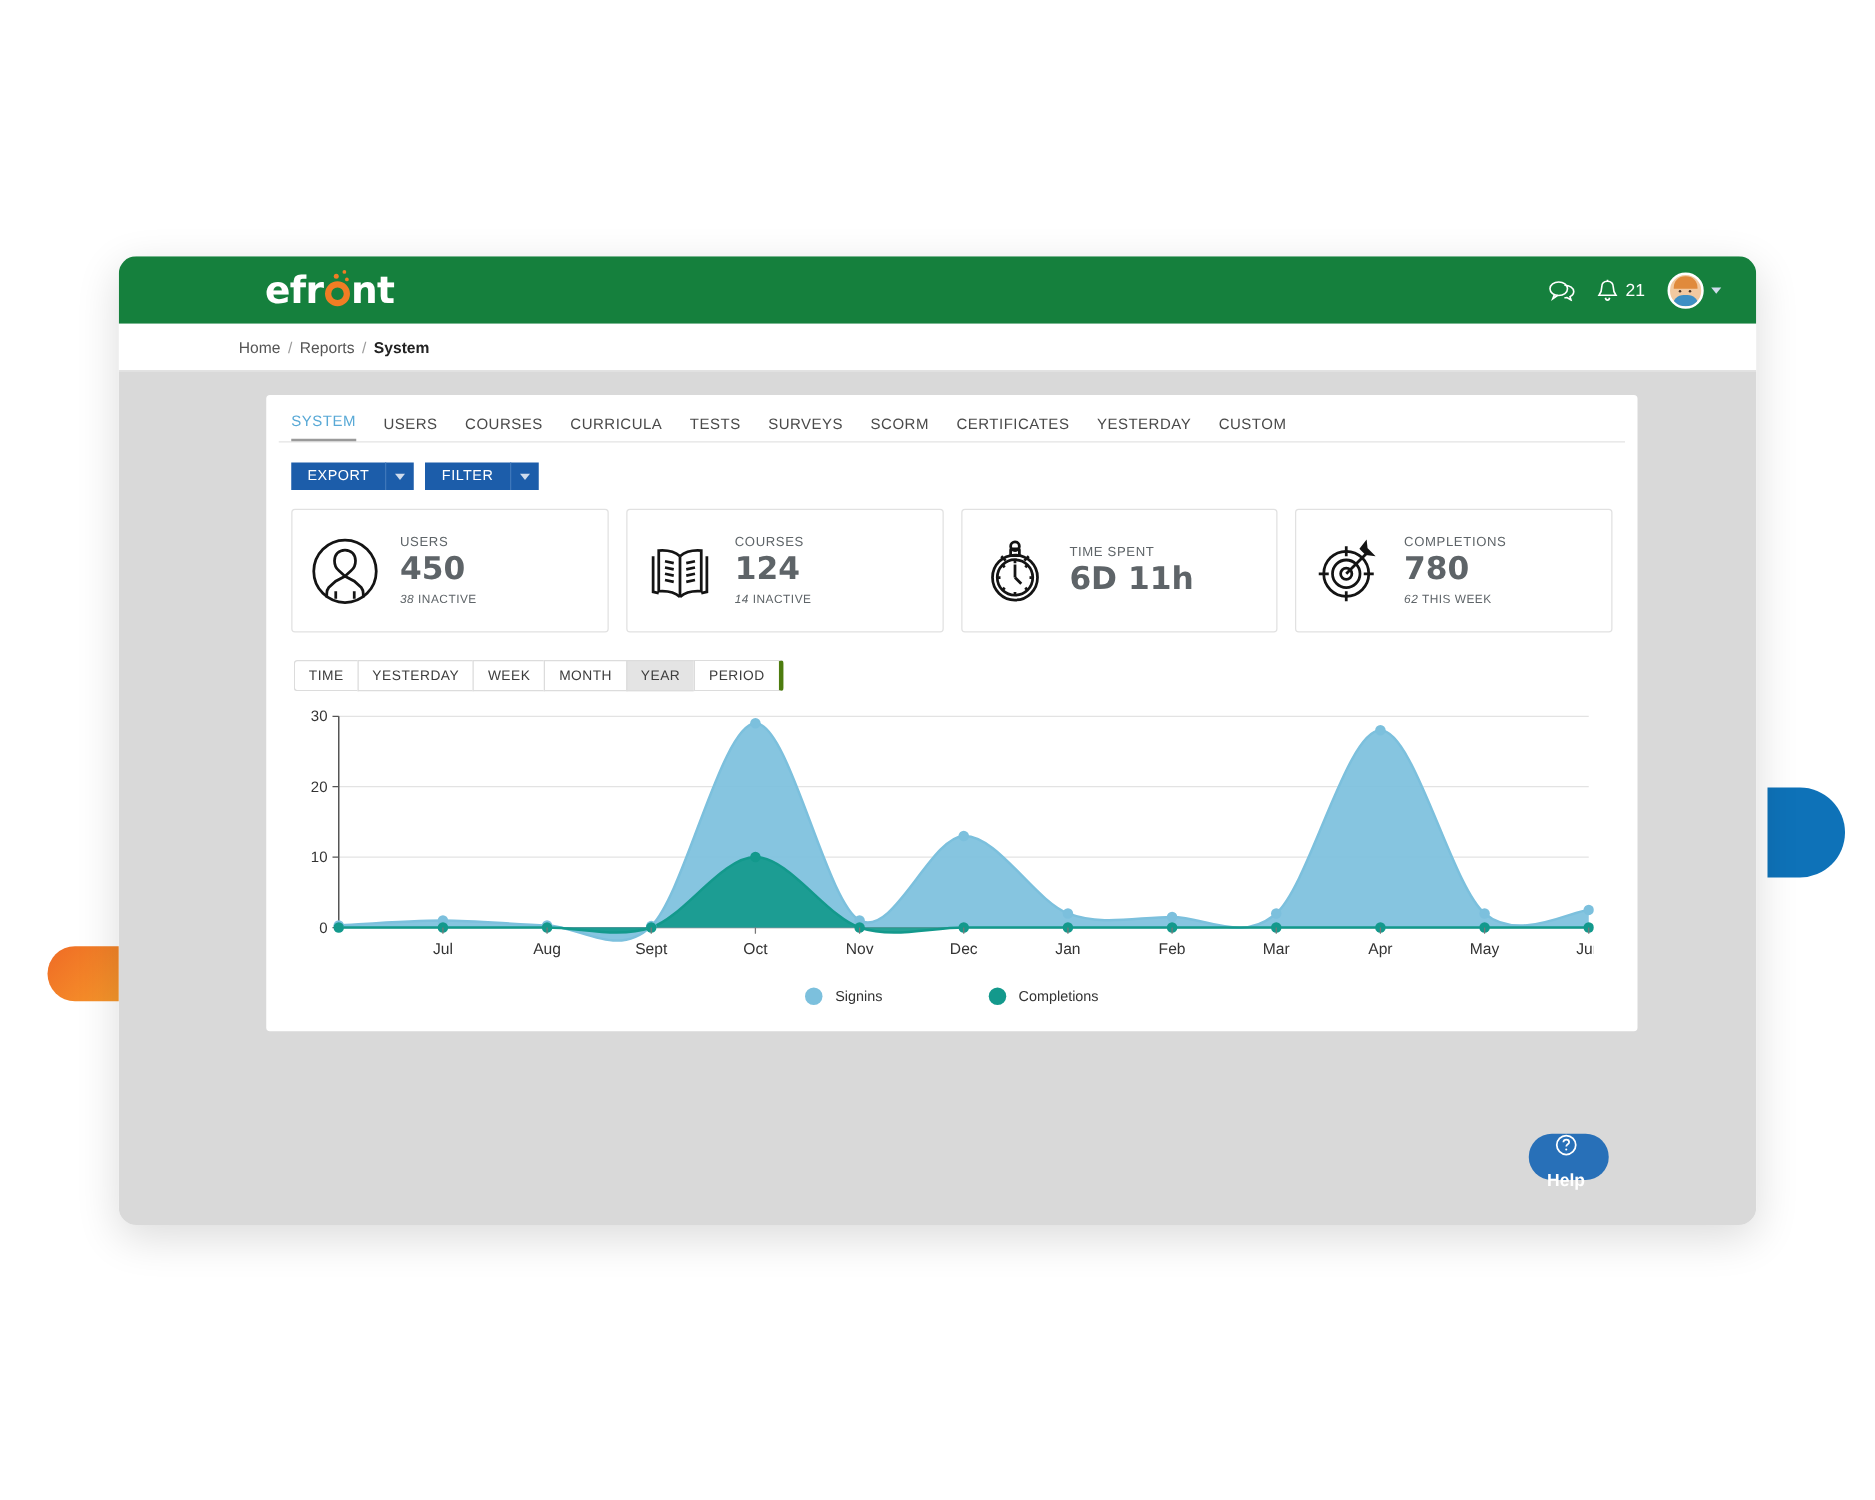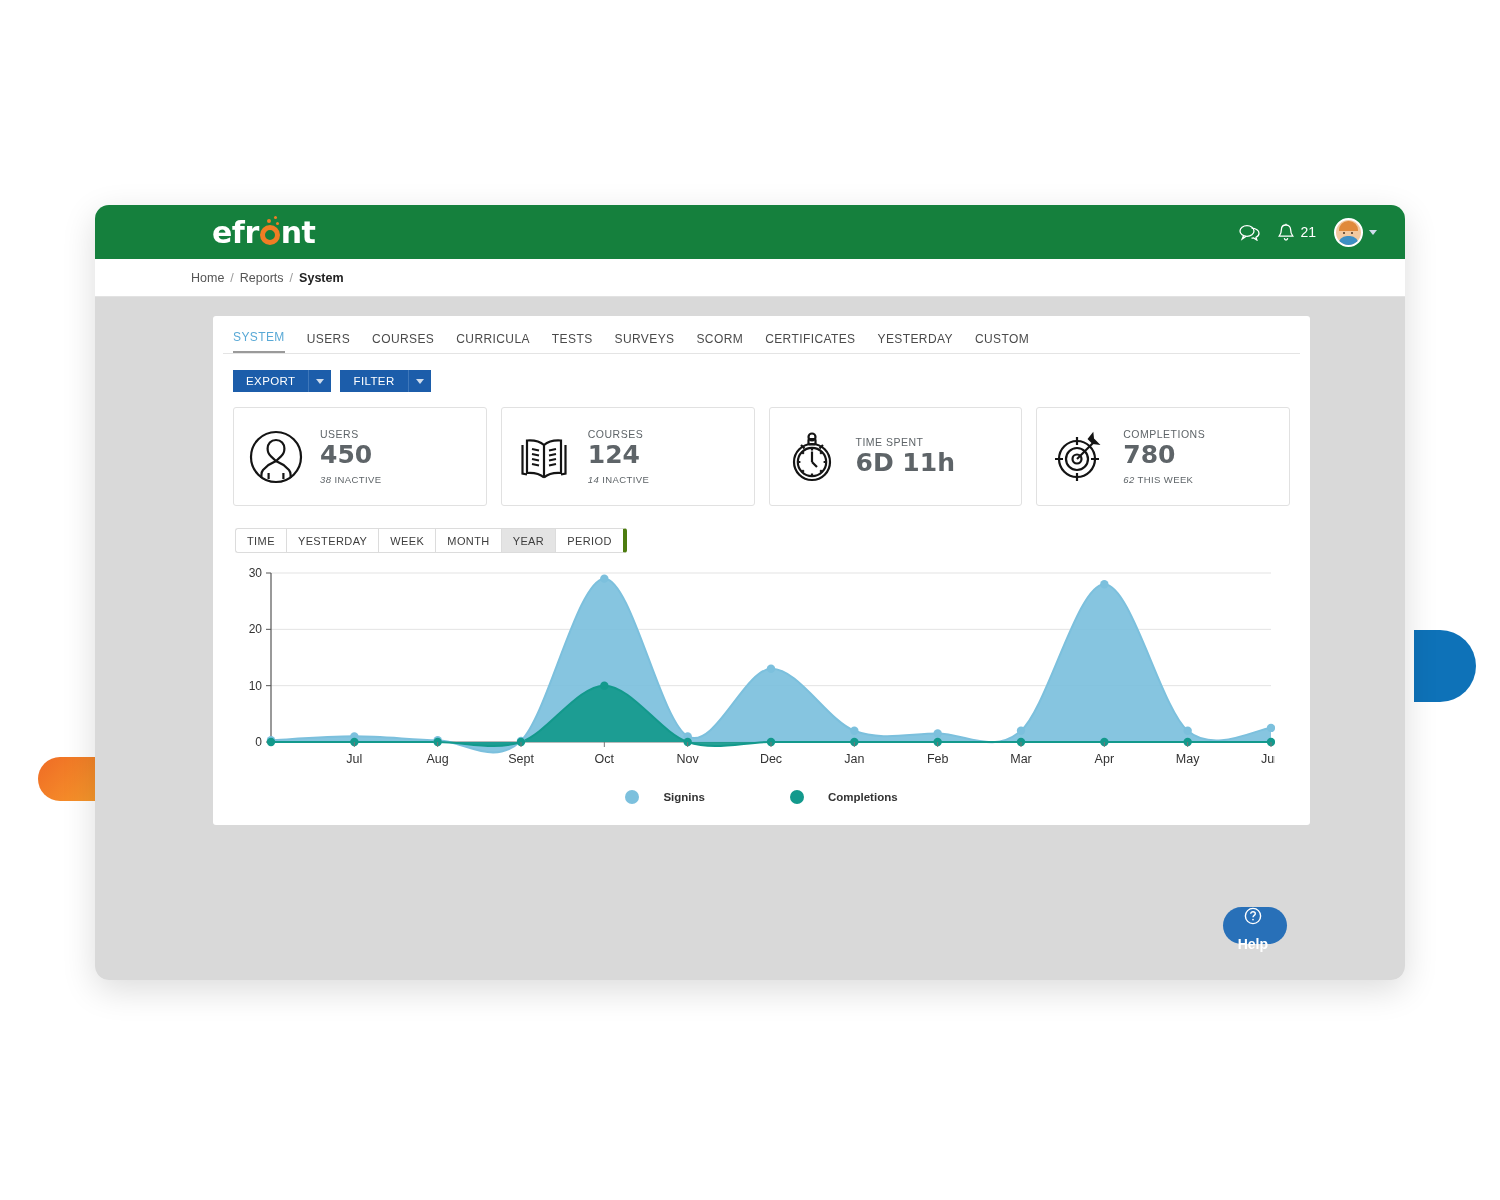--- a/index.html
+++ b/index.html
@@ -163,21 +163,21 @@
   .period:last-child { border-right: 4px solid #4d7c0f; border-radius: 0 3px 3px 0; }
   .period.sel { background: #e4e4e4; }
 
   
   .chartwrap { position: relative; margin: 14px 20px 0 20px; height: 235px; }
   .chartwrap svg { display: block; }
   .legend {
     display: flex; justify-content: center; gap: 85px;
     margin-top: 8px; font-size: 11.5px; color: #333;
   }
-  .legend .li { display: flex; align-items: center; gap: 24px; font-weight: bold; }
+  .legend .li { display: flex; align-items: flex-end; gap: 10px; }
   .legend .dot { width: 14px; height: 14px; border-radius: 50%; }
 
   
   .help {
     position: absolute; right: 118px; bottom: 36px;
     background: #2870b8; color: #fff; border-radius: 20px;
     height: 37px; display: flex; align-items: center; gap: 8px;
     padding: 0 19px 0 15px; font-size: 14px; font-weight: bold;
     cursor: pointer;
     flex-direction: column;

